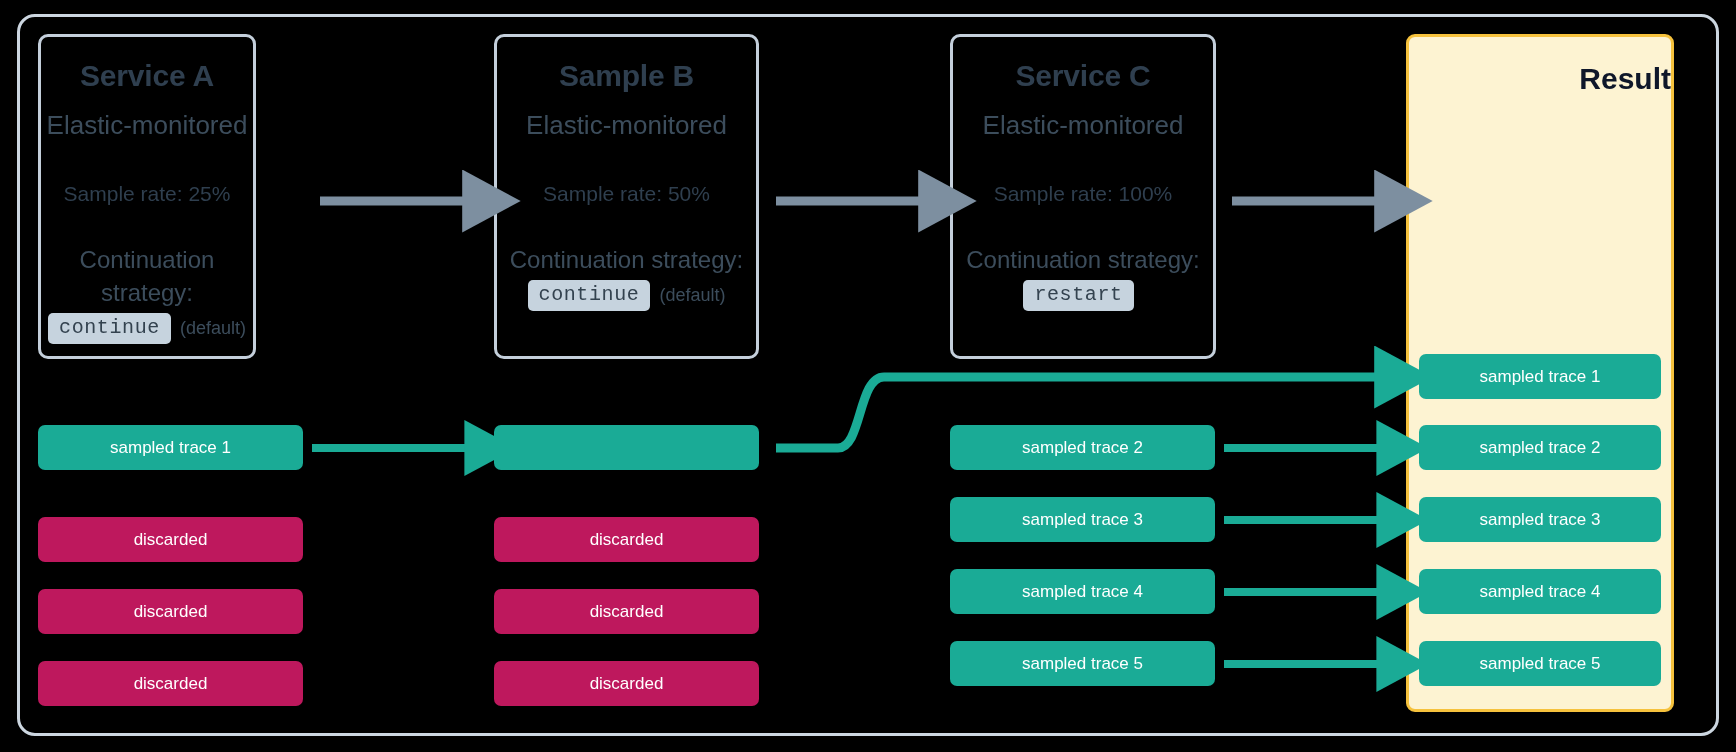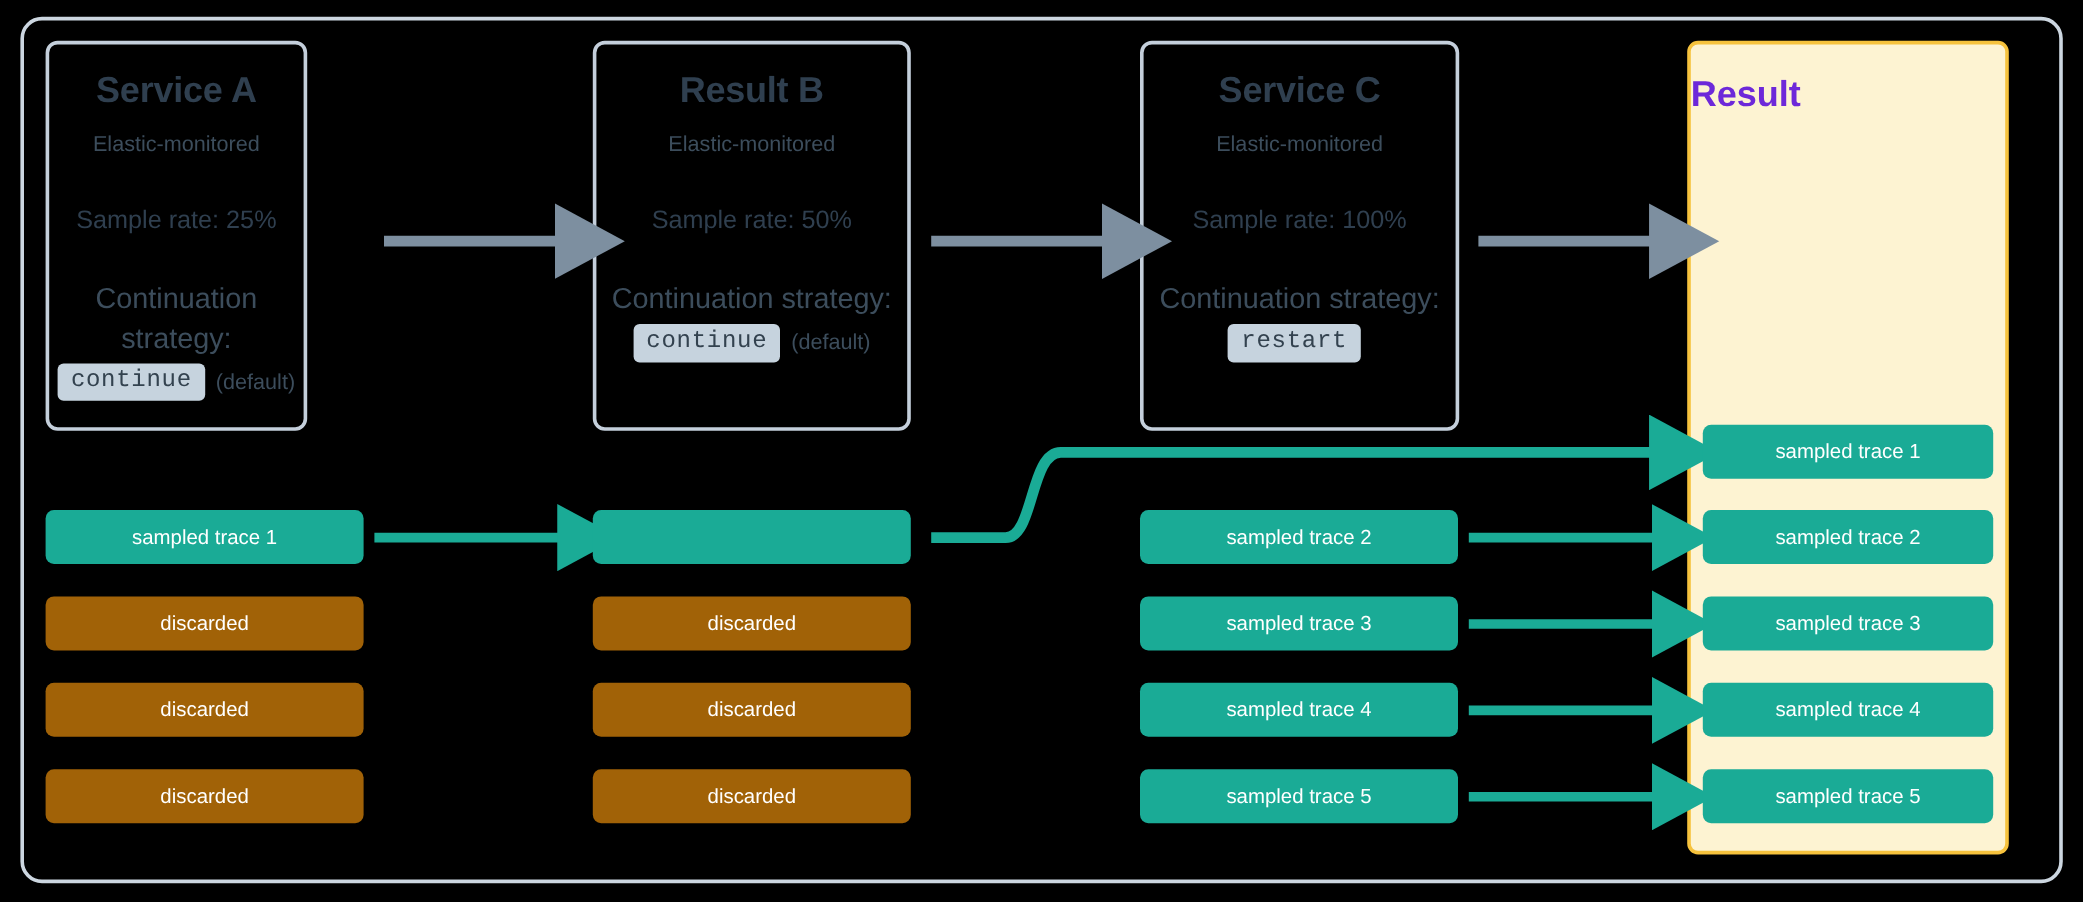--- a/index.html
+++ b/index.html
@@ -40,21 +40,21 @@
     padding-top: 22px;
   }
   .service-title {
     font-size: 30px;
     font-weight: bold;
     color: #2f3f4f;
     letter-spacing: -0.2px;
     line-height: 1.15;
   }
   .service-sub {
-    font-size: 18px;
+    font-size: 26px;
     color: #3c4d5c;
     margin-top: 16px;
     line-height: 1.2;
   }
   .service-rate {
     font-size: 21px;
     color: #2f3f4f;
     margin-top: 40px;
     line-height: 1.2;
   }
@@ -92,42 +92,42 @@
   }
 
   
   #result-box {
     position: absolute;
     background: #fdf3d2;
     border: 3px solid #f6c23d;
     border-radius: 9px;
   }
   #result-title {
-    text-align: left;
+    text-align: right;
     font-size: 30px;
     font-weight: bold;
-    color: #6d28d9;
+    color: #0f172a;
     margin-top: 25px;
   }
 
   
   .pill {
     position: absolute;
     height: 45px;
     border-radius: 7px;
     display: flex;
     align-items: center;
     justify-content: center;
     color: #ffffff;
     font-size: 17px;
     line-height: 1;
     white-space: nowrap;
   }
   .pill.teal  { background: #1aab96; }
-  .pill.red   { background: #a16207; }
+  .pill.red   { background: #be185d; margin-top: 20px; }
 
   
   #arrows {
     position: absolute;
     left: 0; top: 0;
     width: 1736px;
     height: 752px;
     pointer-events: none;
   }
 </style>
@@ -143,21 +143,21 @@
     <div class="service-sub">Elastic-monitored</div>
     <div class="service-rate">Sample rate: 25%</div>
     <div class="service-strategy-label">Continuation strategy:</div>
     <div class="badge-row">
       <span class="code-badge">continue</span>
       <span class="badge-note">(default)</span>
     </div>
   </div>
 
   <div class="service-box" style="left:494px; top:34px; width:265px; height:325px;">
-    <div class="service-title">Result B</div>
+    <div class="service-title">Sample B</div>
     <div class="service-sub">Elastic-monitored</div>
     <div class="service-rate">Sample rate: 50%</div>
     <div class="service-strategy-label">Continuation strategy:</div>
     <div class="badge-row">
       <span class="code-badge">continue</span>
       <span class="badge-note">(default)</span>
     </div>
   </div>
 
   <div class="service-box" style="left:950px; top:34px; width:266px; height:325px;">

